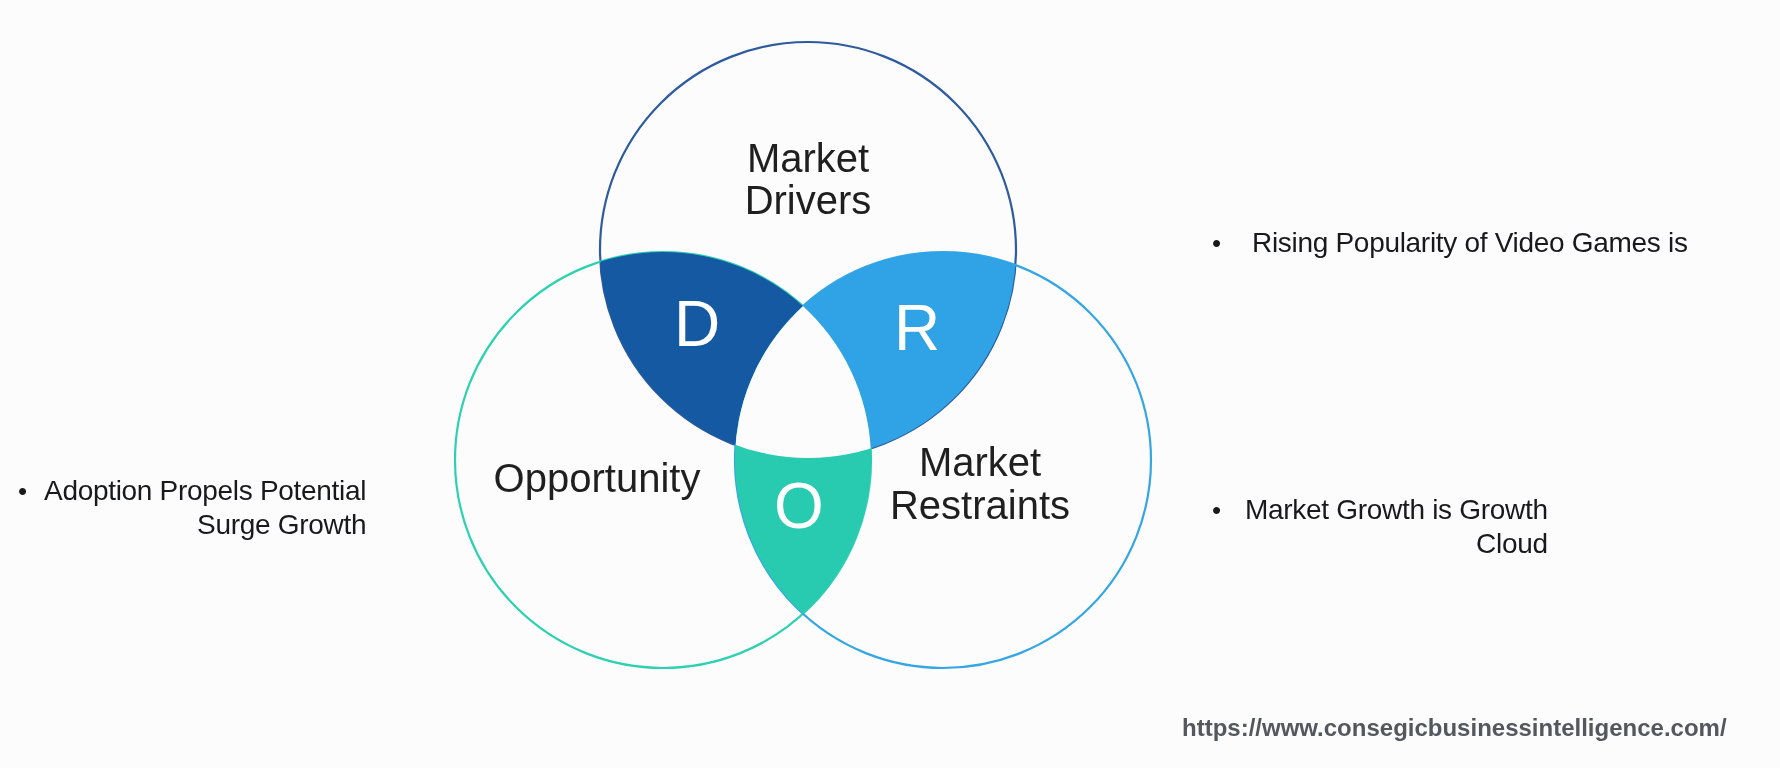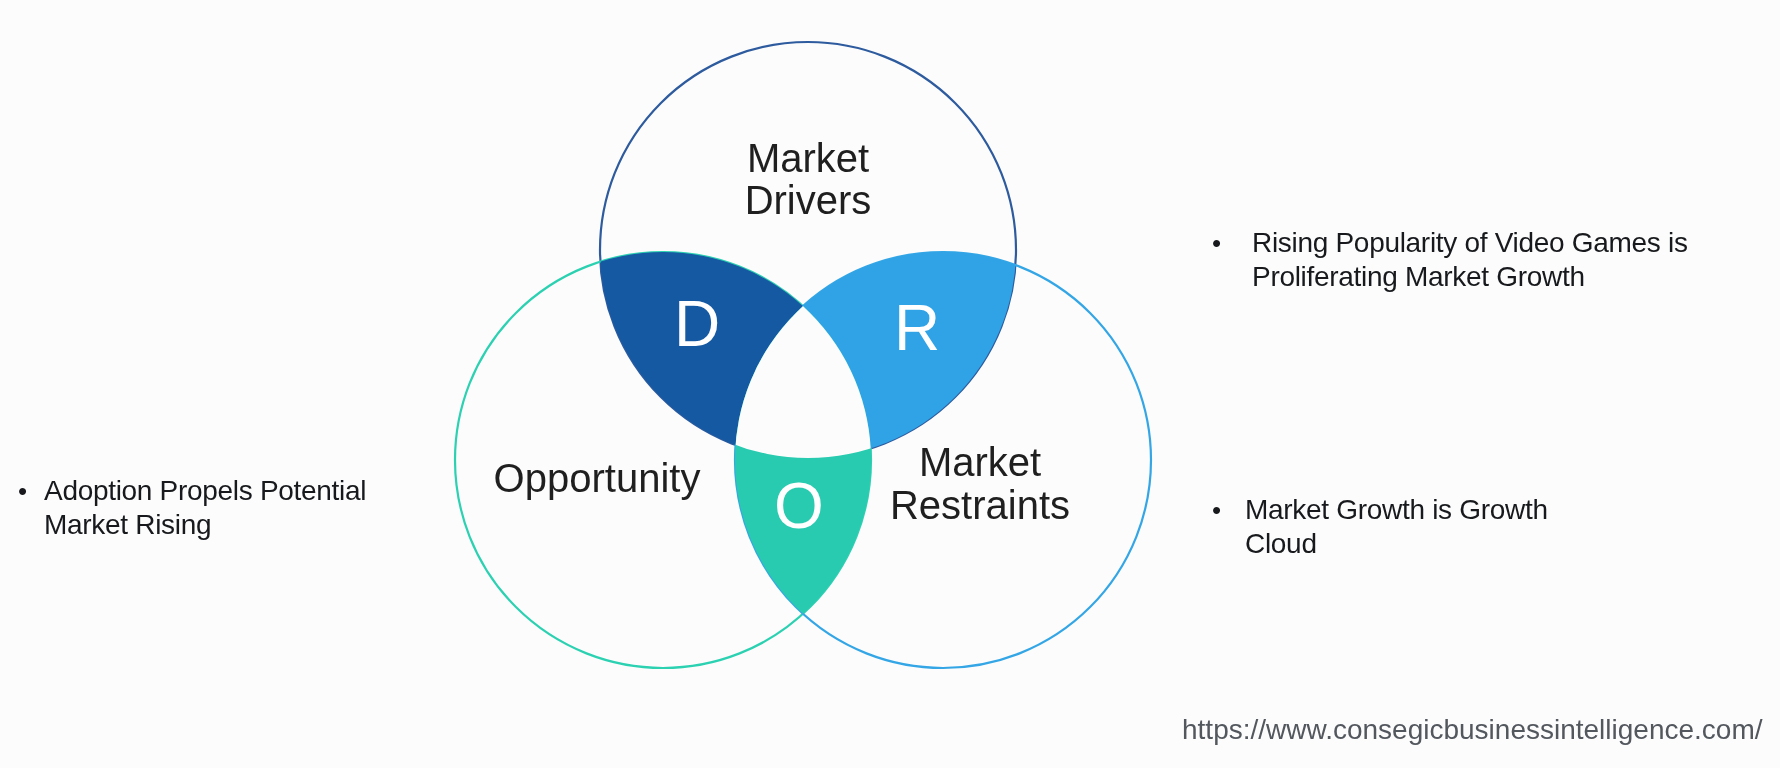--- a/index.html
+++ b/index.html
@@ -41,34 +41,36 @@
     letter-spacing: -0.3px;
   }
   .bullet .marker {
     flex: 0 0 auto;
     font-size: 26px;
     line-height: 34px;
   }
   .bullet .lines span {
     display: block;
     white-space: nowrap;
+    text-align: right;
   }
   .bullet-left   { left: 18px;   top: 474px; }
   .bullet-left .marker   { width: 26px; }
   .bullet-right-top    { left: 1212px; top: 226px; }
   .bullet-right-top .marker   { width: 40px; }
   .bullet-right-bottom { left: 1212px; top: 493px; }
   .bullet-right-bottom .marker { width: 33px; }
   .footer-url {
     position: absolute;
     left: 1182px;
     top: 714px;
-    font-size: 28px;
+    font-size: 24px;
     color: #53575E;
     white-space: nowrap;
+    font-weight: bold;
   }
 </style>
 </head>
 <body>
 
 <div class="stage">
 
   <svg class="venn" width="1780" height="768" viewBox="0 0 1780 768">
     <defs>
       <clipPath id="clipTop">
@@ -109,29 +111,28 @@
     <text class="venn-label" x="597" y="492" text-anchor="middle">Opportunity</text>
 
     <text class="venn-label" x="980" y="476" text-anchor="middle">Market</text>
     <text class="venn-label" x="980" y="519" text-anchor="middle">Restraints</text>
   </svg>
 
   <div class="bullet bullet-left">
     <span class="marker">•</span>
     <span class="lines">
       <span>Adoption Propels Potential</span>
-      <span>Market Rising</span>
+      <span>Surge Growth</span>
     </span>
   </div>
 
   <div class="bullet bullet-right-top">
     <span class="marker">•</span>
     <span class="lines">
       <span>Rising Popularity of Video Games is</span>
-      <span>Proliferating Market Growth</span>
     </span>
   </div>
 
   <div class="bullet bullet-right-bottom">
     <span class="marker">•</span>
     <span class="lines">
       <span>Market Growth is Growth</span>
       <span>Cloud</span>
     </span>
   </div>

